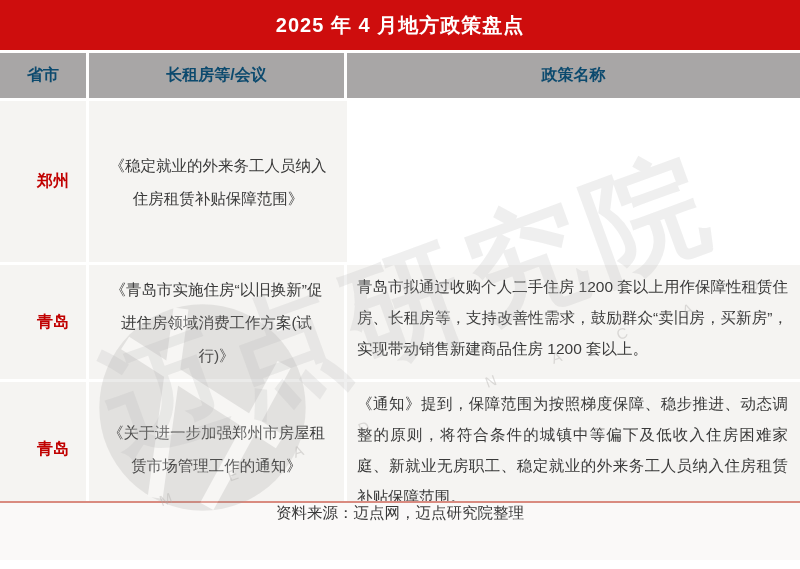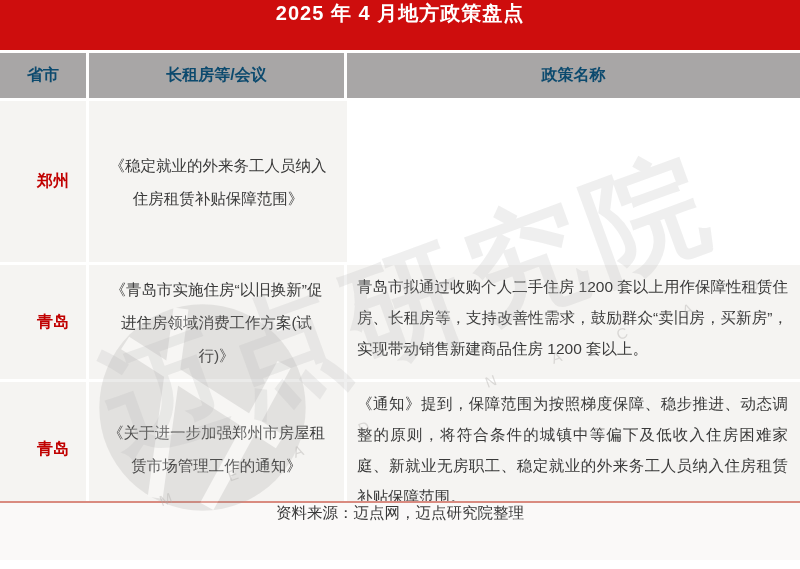--- a/index.html
+++ b/index.html
@@ -1,21 +1,21 @@
 <!DOCTYPE html>
 <html><head>
 <meta charset="utf-8">
 <style>
   * { margin:0; padding:0; box-sizing:border-box; }
   body { background:#ffffff; font-family:"Liberation Sans","DejaVu Sans",sans-serif; }
   .page { position:relative; width:800px; height:569px; background:#ffffff; overflow:hidden; }
 
   
   .title-bar {
-    height:53px; background:#CE0D0D; display:flex; align-items:flex-start; justify-content:center;
+    height:53px; background:#CE0D0D; display:flex; align-items:center; justify-content:center;
     border-bottom:3px solid #ffffff; position:relative; z-index:2;
   }
   .title-bar .title { color:#ffffff; font-size:20px; font-weight:bold; letter-spacing:1px; }
 
   
   .thead, .trow { display:grid; grid-template-columns:89px 258px 1fr; position:relative; z-index:2; }
   .thead { height:48px; border-bottom:3px solid #ffffff; }
   .th {
     background:#A8A6A6; color:#0c4a6e; font-weight:bold; font-size:16px;
     display:flex; align-items:center; justify-content:center;

